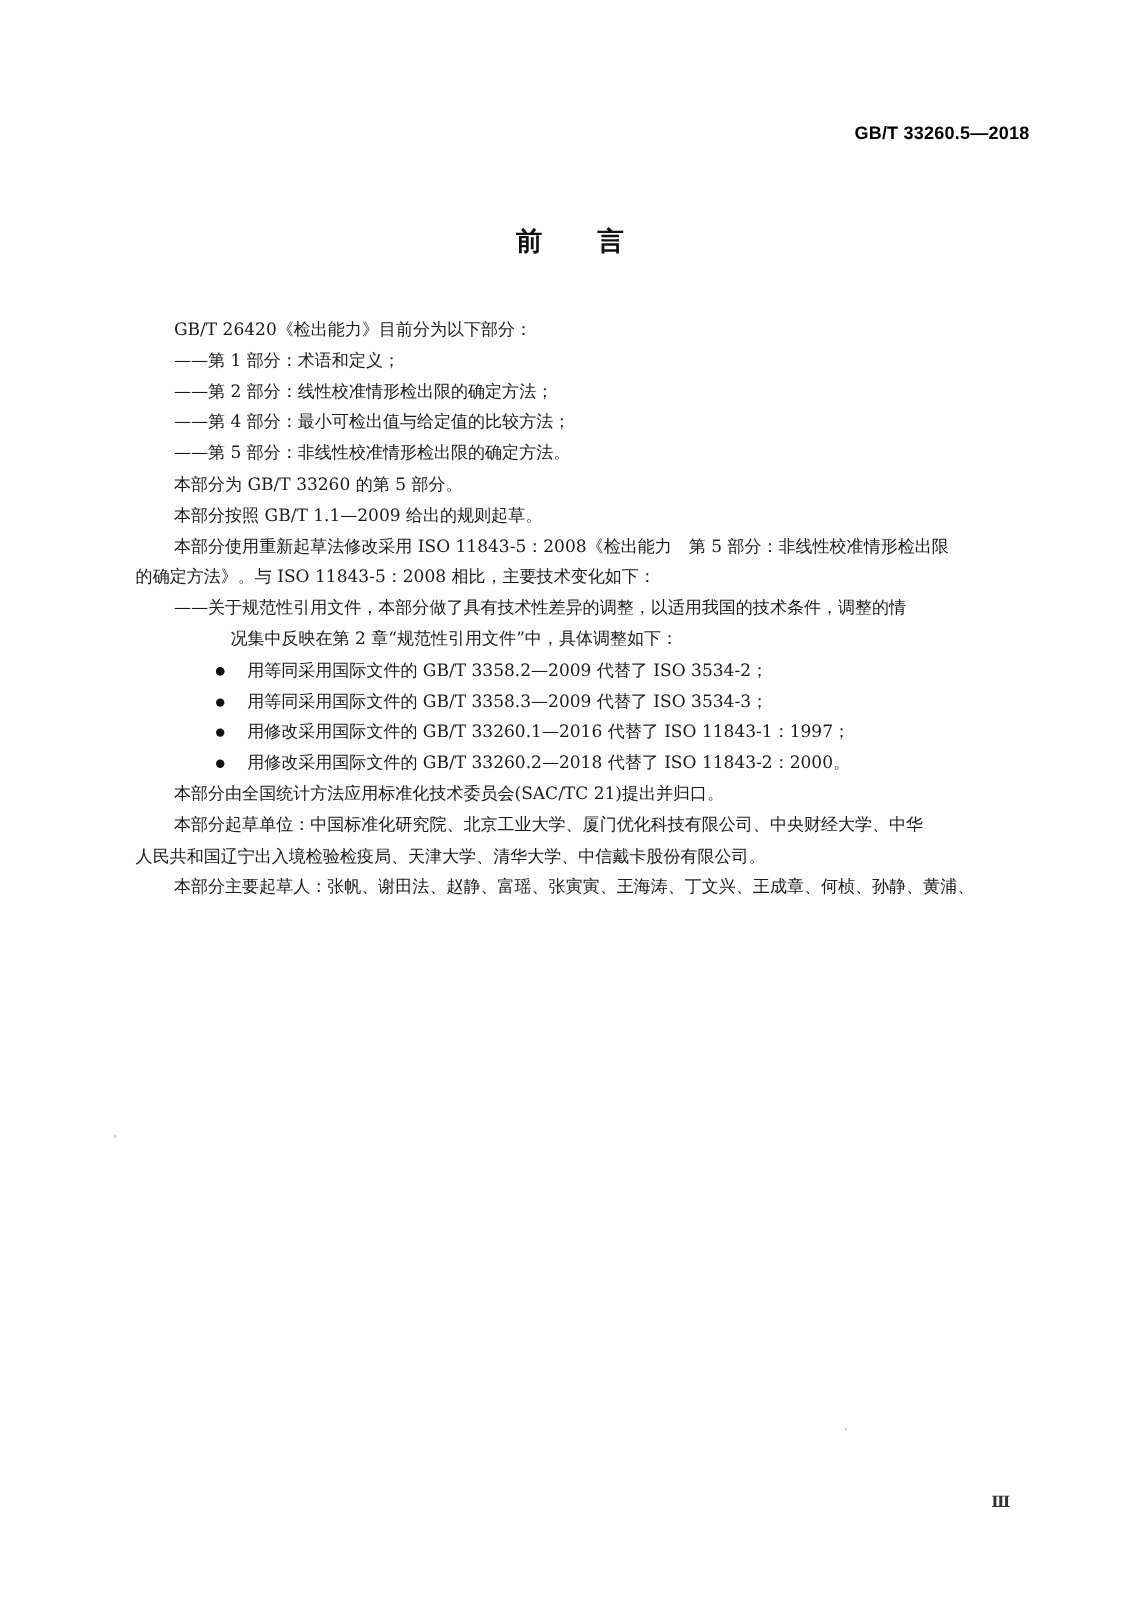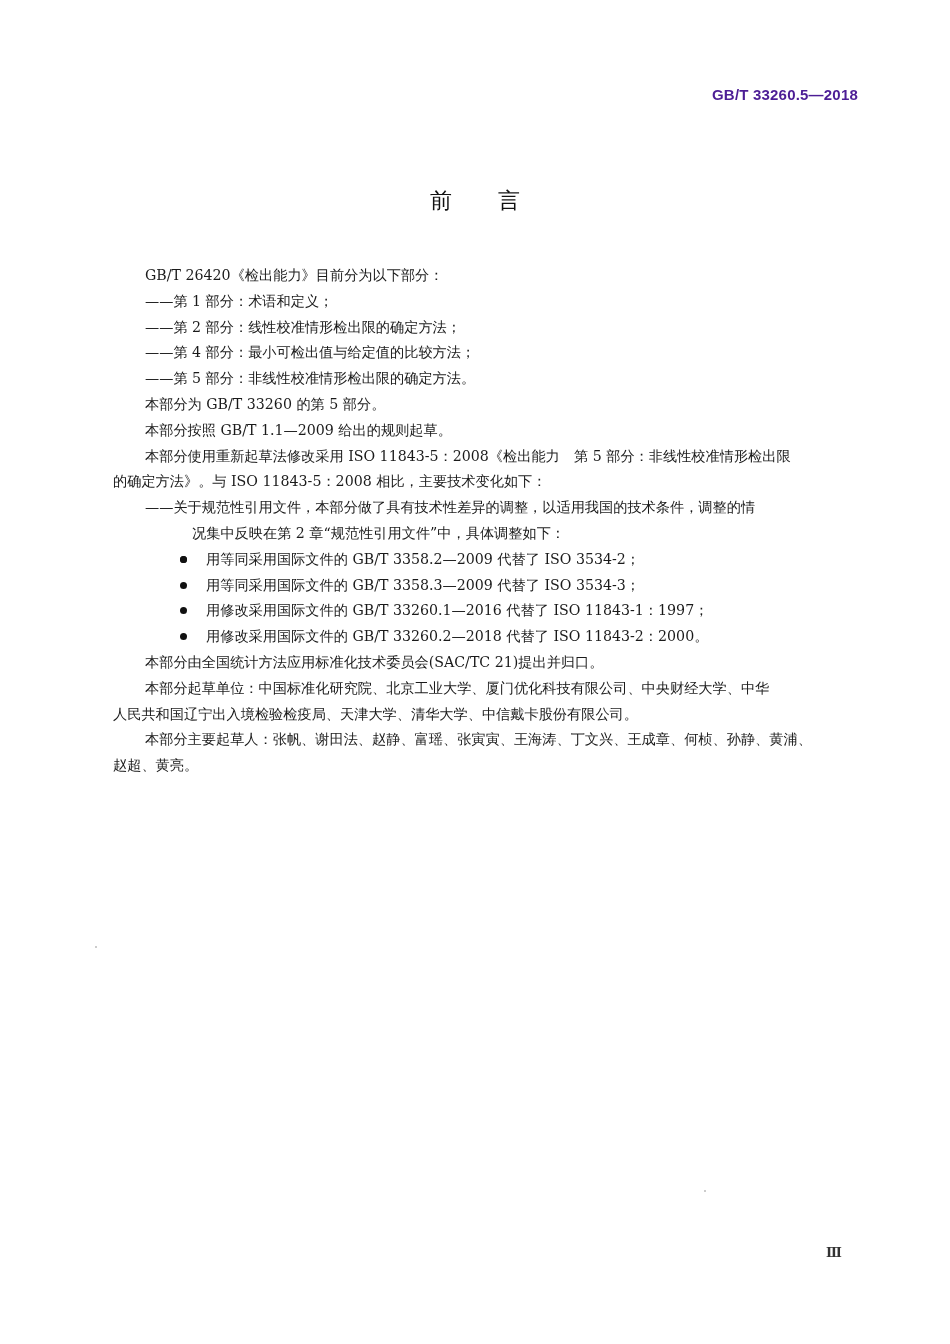--- a/index.html
+++ b/index.html
@@ -10,37 +10,37 @@
     body {
       width: 950px;
       height: 1344px;
       position: relative;
       overflow: hidden;
       font-family: "DejaVu Serif", "Liberation Serif", serif;
       color: #1a1a1a;
     }
     .std-header {
       position: absolute;
-      top: 86px;
+      top: 103px;
       right: 92px;
       font-family: "Liberation Sans", "DejaVu Sans", sans-serif;
       font-size: 15px;
       font-weight: bold;
       letter-spacing: 0.2px;
-      color: #4c1d95;
+      color: #000000;
     }
     .title {
       position: absolute;
       top: 186px;
       left: 0;
       width: 950px;
       text-align: center;
       font-family: "DejaVu Sans", sans-serif;
       font-size: 22px;
-      font-weight: normal;
+      font-weight: bold;
       letter-spacing: 46px;
       text-indent: 46px;
       color: #111;
     }
     .content {
       position: absolute;
       top: 263px;
       left: 113px;
       width: 745px;
       font-size: 14.2px;
@@ -121,19 +121,18 @@
   </div>
   <div class="line bullet">
     <span class="dot"></span>
     <span class="btext">用修改采用国际文件的 GB/T 33260.2—2018 代替了 ISO 11843-2：2000。</span>
   </div>
 
   <div class="line indent1">本部分由全国统计方法应用标准化技术委员会(SAC/TC 21)提出并归口。</div>
   <div class="line indent1">本部分起草单位：中国标准化研究院、北京工业大学、厦门优化科技有限公司、中央财经大学、中华</div>
   <div class="line">人民共和国辽宁出入境检验检疫局、天津大学、清华大学、中信戴卡股份有限公司。</div>
   <div class="line indent1">本部分主要起草人：张帆、谢田法、赵静、富瑶、张寅寅、王海涛、丁文兴、王成章、何桢、孙静、黄浦、</div>
-  <div class="line">赵超、黄亮。</div>
 </div>
 
 <div class="speck" style="top:946px;left:95px;"></div>
 <div class="speck" style="top:1190px;left:704px;"></div>
 
 <div class="page-number">Ⅲ</div>
 
 </body></html>

